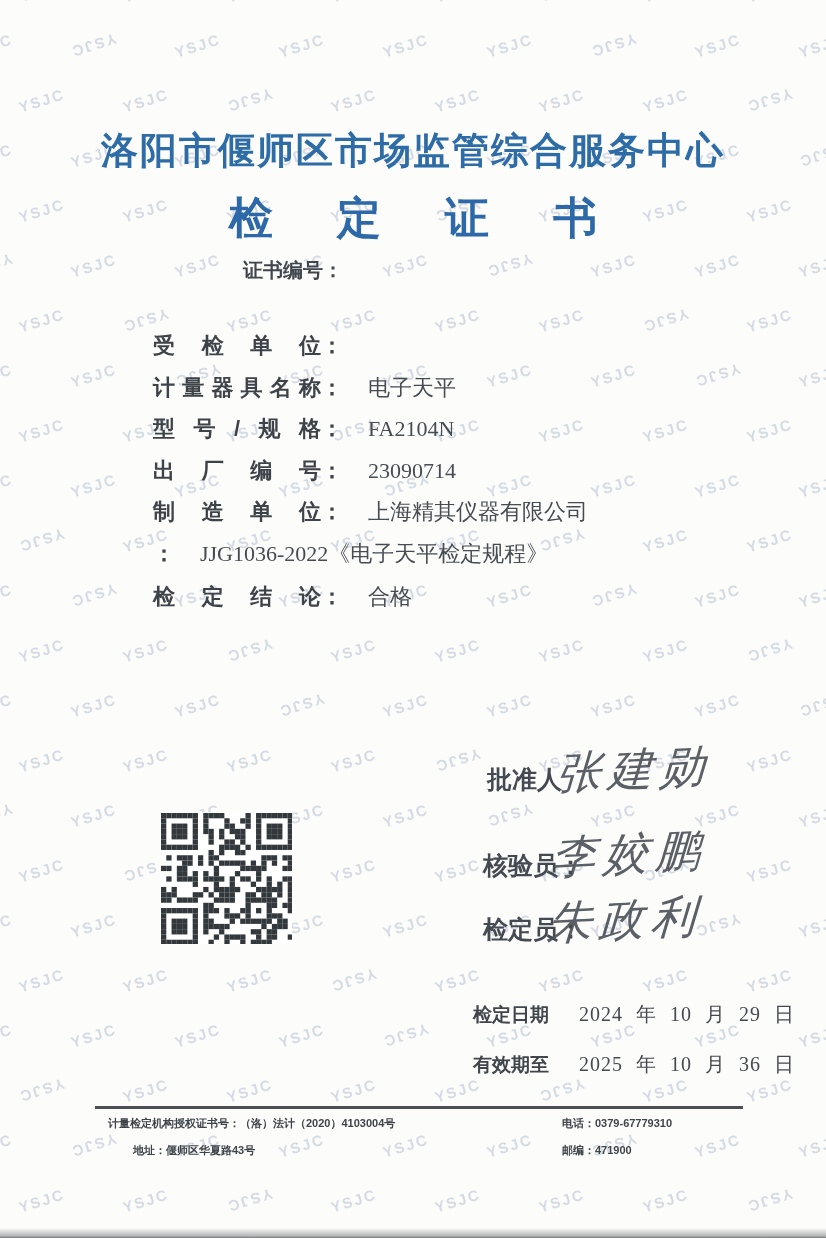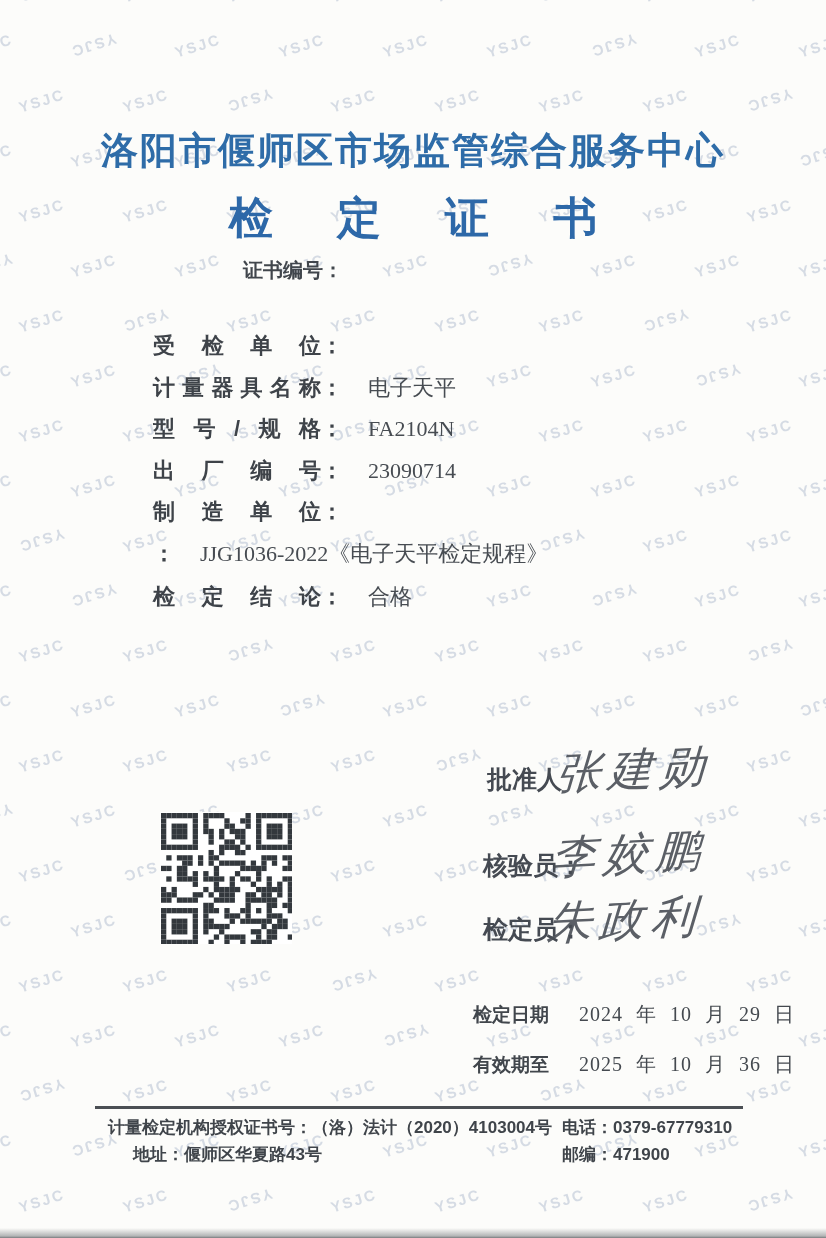--- a/index.html
+++ b/index.html
@@ -112,21 +112,21 @@
     font-size: 20px; color: #44494f;
     word-spacing: 7px; letter-spacing: 1px;
   }
 
   .footer-rule {
     position: absolute; top: 1106px; left: 95px;
     width: 648px; height: 2.5px;
     background: #4b4f54;
   }
   .footer-row { position: absolute; white-space: nowrap;
-    font-size: 17px; font-weight: 600; color: #3f444a; }
+    font-size: 11px; font-weight: 600; color: #3f444a; }
   #footer-auth   { top: 1116px; left: 108px; }
   #footer-phone  { top: 1116px; left: 562px; }
   #footer-addr   { top: 1143px; left: 133px; }
   #footer-post   { top: 1143px; left: 562px; }
 
   .bottom-scan-edge {
     position: absolute; bottom: 0; left: 0; width: 100%; height: 10px;
     background: linear-gradient(to bottom,
       rgba(0,0,0,0) 0%, rgba(70,75,80,0.40) 80%, rgba(40,45,50,0.62) 100%);
     z-index: 2;
@@ -360,20 +360,21 @@
         <span class="field-value">FA2104N</span>
       </div>
       <div class="field-row">
         <span class="field-label">出厂编号</span>
           <span class="field-colon">：</span>
         <span class="field-value">23090714</span>
       </div>
       <div class="field-row">
         <span class="field-label">制造单位</span>
           <span class="field-colon">：</span>
+        <span class="field-value">上海精其仪器有限公司</span>
       </div>
       <div class="field-row gap">
           <span class="field-colon">：</span>
         <span class="field-value">JJG1036-2022《电子天平检定规程》</span>
       </div>
       <div class="field-row">
         <span class="field-label">检定结论</span>
           <span class="field-colon">：</span>
         <span class="field-value">合格</span>
       </div>

